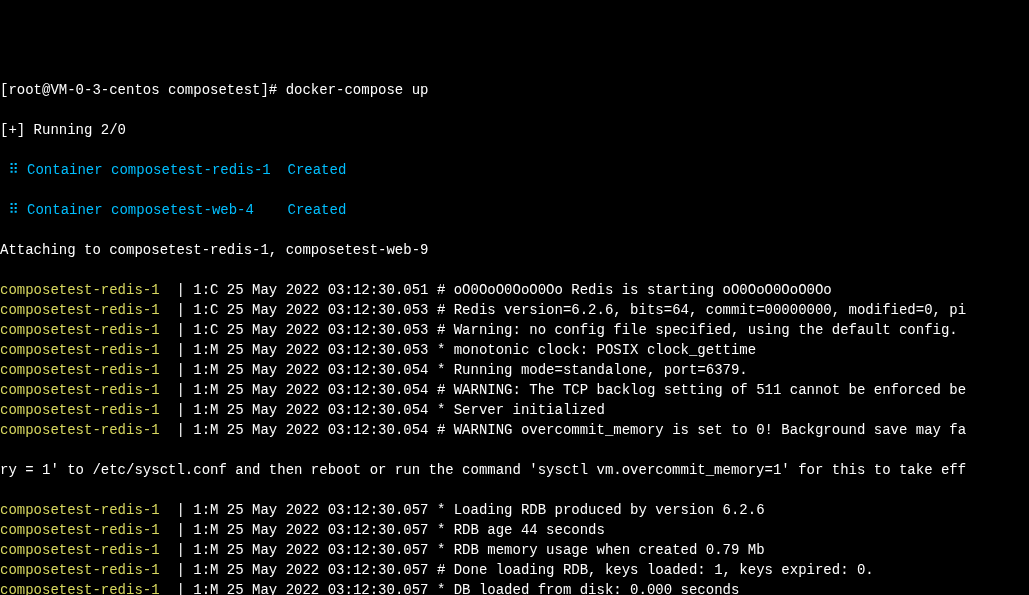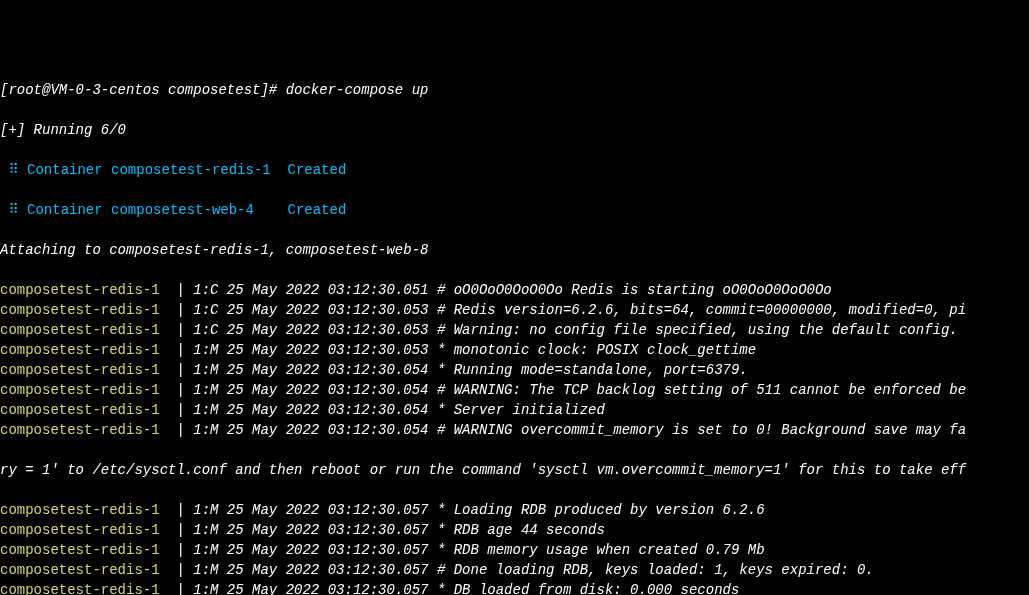--- a/index.html
+++ b/index.html
@@ -11,33 +11,33 @@
     margin: 0;
     padding: 0;
     white-space: pre;
     overflow: hidden;
     width: 1029px;
     height: 595px;
   }
   .line {
     white-space: pre;
   }
-  .white { color: #ffffff; font-style: italic; }
+  .white { color: #ffffff; }
   .cyan { color: #00bfff; text-align: center; }
   .yellow { color: #d7d75f; font-family: Liberation Mono, monospace; }
 </style>
 </head>
 <body>
 
 
 
 <div class="line white">[root@VM-0-3-centos composetest]# docker-compose up</div>
-<div class="line white">[+] Running 6/0</div>
+<div class="line white">[+] Running 2/0</div>
 <div class="line"><span class="cyan"> ⠿ Container composetest-redis-1  </span><span class="cyan">Created</span></div>
 <div class="line"><span class="cyan"> ⠿ Container composetest-web-4    </span><span class="cyan">Created</span></div>
-<div class="line white">Attaching to composetest-redis-1, composetest-web-8</div>
+<div class="line white">Attaching to composetest-redis-1, composetest-web-9</div>
 <div id="log-block-1"><div class="line"><span class="yellow">composetest-redis-1  </span><span class="white">| </span><span class="white">1:C 25 May 2022 03:12:30.051 # oO0OoO0OoO0Oo Redis is starting oO0OoO0OoO0Oo</span></div><div class="line"><span class="yellow">composetest-redis-1  </span><span class="white">| </span><span class="white">1:C 25 May 2022 03:12:30.053 # Redis version=6.2.6, bits=64, commit=00000000, modified=0, pi</span></div><div class="line"><span class="yellow">composetest-redis-1  </span><span class="white">| </span><span class="white">1:C 25 May 2022 03:12:30.053 # Warning: no config file specified, using the default config.</span></div><div class="line"><span class="yellow">composetest-redis-1  </span><span class="white">| </span><span class="white">1:M 25 May 2022 03:12:30.053 * monotonic clock: POSIX clock_gettime</span></div><div class="line"><span class="yellow">composetest-redis-1  </span><span class="white">| </span><span class="white">1:M 25 May 2022 03:12:30.054 * Running mode=standalone, port=6379.</span></div><div class="line"><span class="yellow">composetest-redis-1  </span><span class="white">| </span><span class="white">1:M 25 May 2022 03:12:30.054 # WARNING: The TCP backlog setting of 511 cannot be enforced be</span></div><div class="line"><span class="yellow">composetest-redis-1  </span><span class="white">| </span><span class="white">1:M 25 May 2022 03:12:30.054 * Server initialized</span></div><div class="line"><span class="yellow">composetest-redis-1  </span><span class="white">| </span><span class="white">1:M 25 May 2022 03:12:30.054 # WARNING overcommit_memory is set to 0! Background save may fa</span></div></div>
 <div class="line white">ry = 1' to /etc/sysctl.conf and then reboot or run the command 'sysctl vm.overcommit_memory=1' for this to take eff</div>
 <div id="log-block-2"><div class="line"><span class="yellow">composetest-redis-1  </span><span class="white">| </span><span class="white">1:M 25 May 2022 03:12:30.057 * Loading RDB produced by version 6.2.6</span></div><div class="line"><span class="yellow">composetest-redis-1  </span><span class="white">| </span><span class="white">1:M 25 May 2022 03:12:30.057 * RDB age 44 seconds</span></div><div class="line"><span class="yellow">composetest-redis-1  </span><span class="white">| </span><span class="white">1:M 25 May 2022 03:12:30.057 * RDB memory usage when created 0.79 Mb</span></div><div class="line"><span class="yellow">composetest-redis-1  </span><span class="white">| </span><span class="white">1:M 25 May 2022 03:12:30.057 # Done loading RDB, keys loaded: 1, keys expired: 0.</span></div><div class="line"><span class="yellow">composetest-redis-1  </span><span class="white">| </span><span class="white">1:M 25 May 2022 03:12:30.057 * DB loaded from disk: 0.000 seconds</span></div></div>
 
 
 
 
 
 </body></html>

